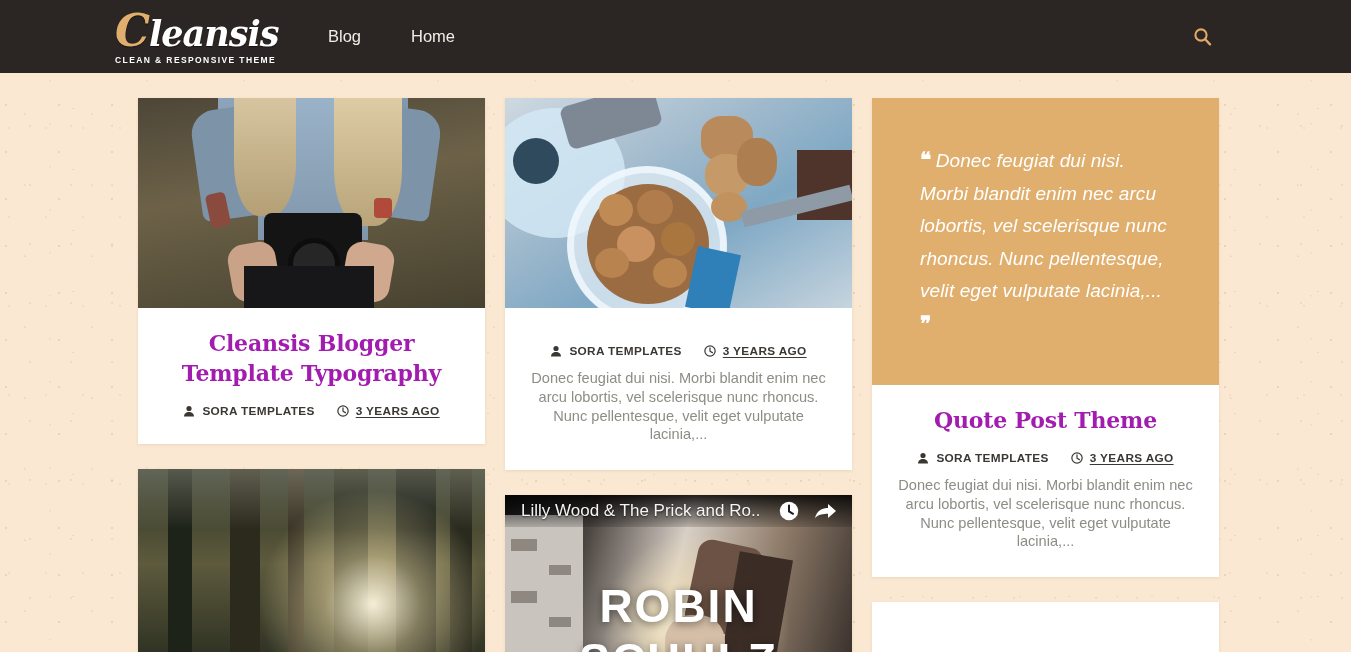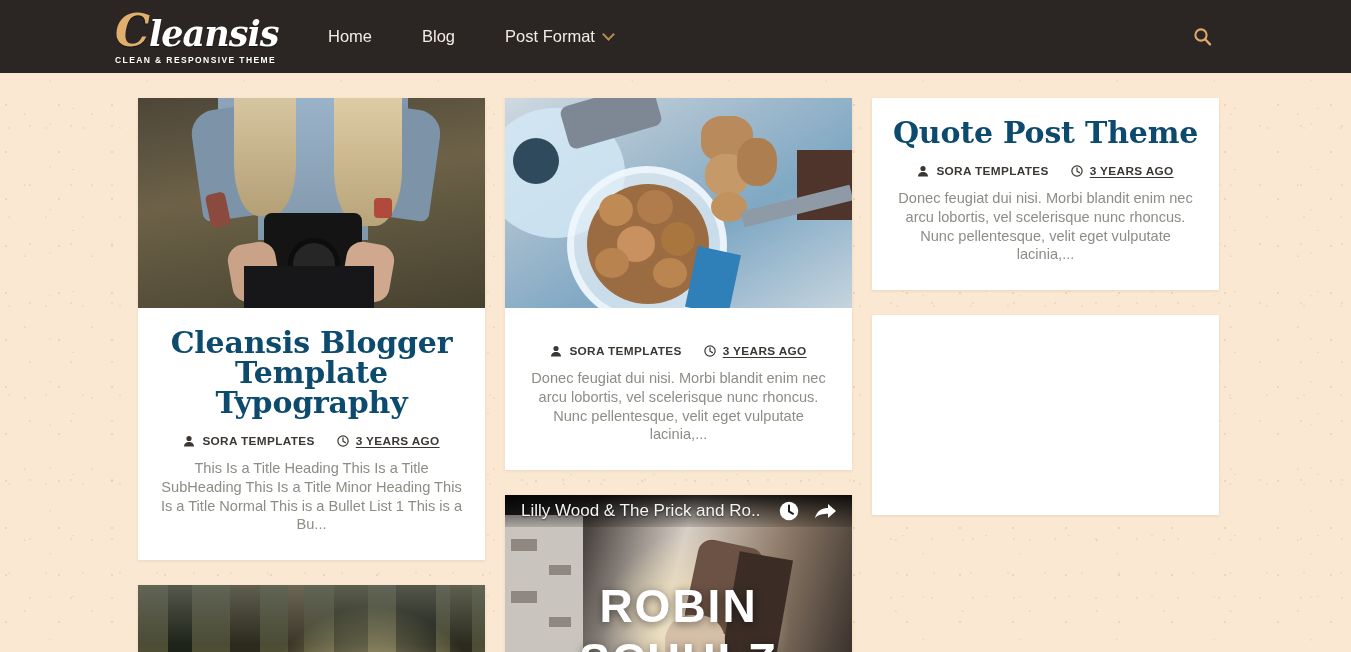--- a/index.html
+++ b/index.html
@@ -70,22 +70,22 @@
     box-shadow:0 1px 3px rgba(120,90,50,.13);
     margin-bottom:25px;
     overflow:hidden;
   }
 
   .thumb{ width:100%; height:210px; display:block; position:relative; overflow:hidden; }
 
   .card-body{ padding:20px 20px 26px; text-align:center; }
   .card-title{
     font-family:"DejaVu Serif", serif;
-    font-weight:700; font-size:30px; line-height:30px;
-    color:#0c4a6e; letter-spacing:-.2px;
+    font-weight:700; font-size:22px; line-height:30px;
+    color:#a21caf; letter-spacing:-.2px;
   }
   .meta{
     margin-top:16px;
     display:flex; align-items:center; justify-content:center; gap:7px;
     font-size:11.8px; font-weight:700; letter-spacing:.35px;
     color:#3b3733; white-space:nowrap;
   }
   .meta .m-sep{ width:8px; }
   .meta .m-date{ text-decoration:underline; text-underline-offset:2px; }
   .meta svg{ display:block; }
@@ -150,28 +150,24 @@
 
 <div class="header">
 
   <div class="logo-wrap">
     <div class="logo-text"><span class="cap">C</span><span>leansis</span></div>
     <div class="logo-tag">CLEAN &amp; RESPONSIVE THEME</div>
   </div>
 
   <nav class="nav">
     <div class="nav-item">
+      <span>Blog</span>
+    </div>
+    <div class="nav-item">
       <span>Home</span>
-    </div>
-    <div class="nav-item">
-      <span>Blog</span>
-    </div>
-    <div class="nav-item">
-      <span>Post Format</span>
-      <span class="caret"></span>
     </div>
   </nav>
 
   <div class="search-btn">
     <svg width="19" height="19" viewBox="0 0 19 19">
       <circle cx="8" cy="8" r="5.6" fill="none" stroke="#e0a968" stroke-width="2.1"></circle>
       <line x1="12.2" y1="12.2" x2="17" y2="17.4" stroke="#e0a968" stroke-width="2.3" stroke-linecap="round"></line>
     </svg>
   </div>
 </div>
@@ -206,21 +202,20 @@
             <path d="M1 11.5c0-2.9 2.2-4.6 5-4.6s5 1.7 5 4.6z" fill="#3b3733"></path>
           </svg>
           <span>SORA TEMPLATES</span>
           <span class="m-sep"></span>
           <svg width="12" height="12" viewBox="0 0 14 14">
             <circle cx="7" cy="7" r="6" fill="none" stroke="#3b3733" stroke-width="1.4"></circle>
             <path d="M7 3.4V7.2l2.8 1.7" fill="none" stroke="#3b3733" stroke-width="1.4" stroke-linecap="round"></path>
           </svg>
           <span class="m-date">3 YEARS AGO</span>
         </div>
-        <div class="excerpt">This Is a Title Heading This Is a Title SubHeading This Is a Title Minor Heading This Is a Title Normal This is a Bullet List 1 This is a Bu...</div>
       </div>
     </div>
 
     <div class="card">
       <div class="thumb">
         <div class="ph ph-forest">
           <i style="left:30px;top:0;width:24px;height:210px;background:#1e2319;"></i>
           <i style="left:92px;top:0;width:30px;height:210px;background:#2b2a1d;"></i>
           <i style="left:150px;top:0;width:16px;height:210px;background:#3a3526;"></i>
           <i style="left:196px;top:0;width:34px;height:210px;background:#262a1c;"></i>
@@ -303,20 +298,23 @@
         </div>
         <div class="yt-big">ROBIN SCHULZ</div>
       </div>
     </div>
 
   </div>
 
   <div class="col col-3">
 
     <div class="card">
+      <div class="quote-box">
+        <div class="quote-text"><span class="qmark">❝</span> <span>Donec feugiat dui nisi. Morbi blandit enim nec arcu lobortis, vel scelerisque nunc rhoncus. Nunc pellentesque, velit eget vulputate lacinia,...</span> <span class="qmark">❞</span></div>
+      </div>
       <div class="card-body">
         <div class="card-title">Quote Post Theme</div>
         <div class="meta">
           <svg width="12" height="12" viewBox="0 0 12 12">
             <circle cx="6" cy="3.5" r="2.6" fill="#3b3733"></circle>
             <path d="M1 11.5c0-2.9 2.2-4.6 5-4.6s5 1.7 5 4.6z" fill="#3b3733"></path>
           </svg>
           <span>SORA TEMPLATES</span>
           <span class="m-sep"></span>
           <svg width="12" height="12" viewBox="0 0 14 14">

